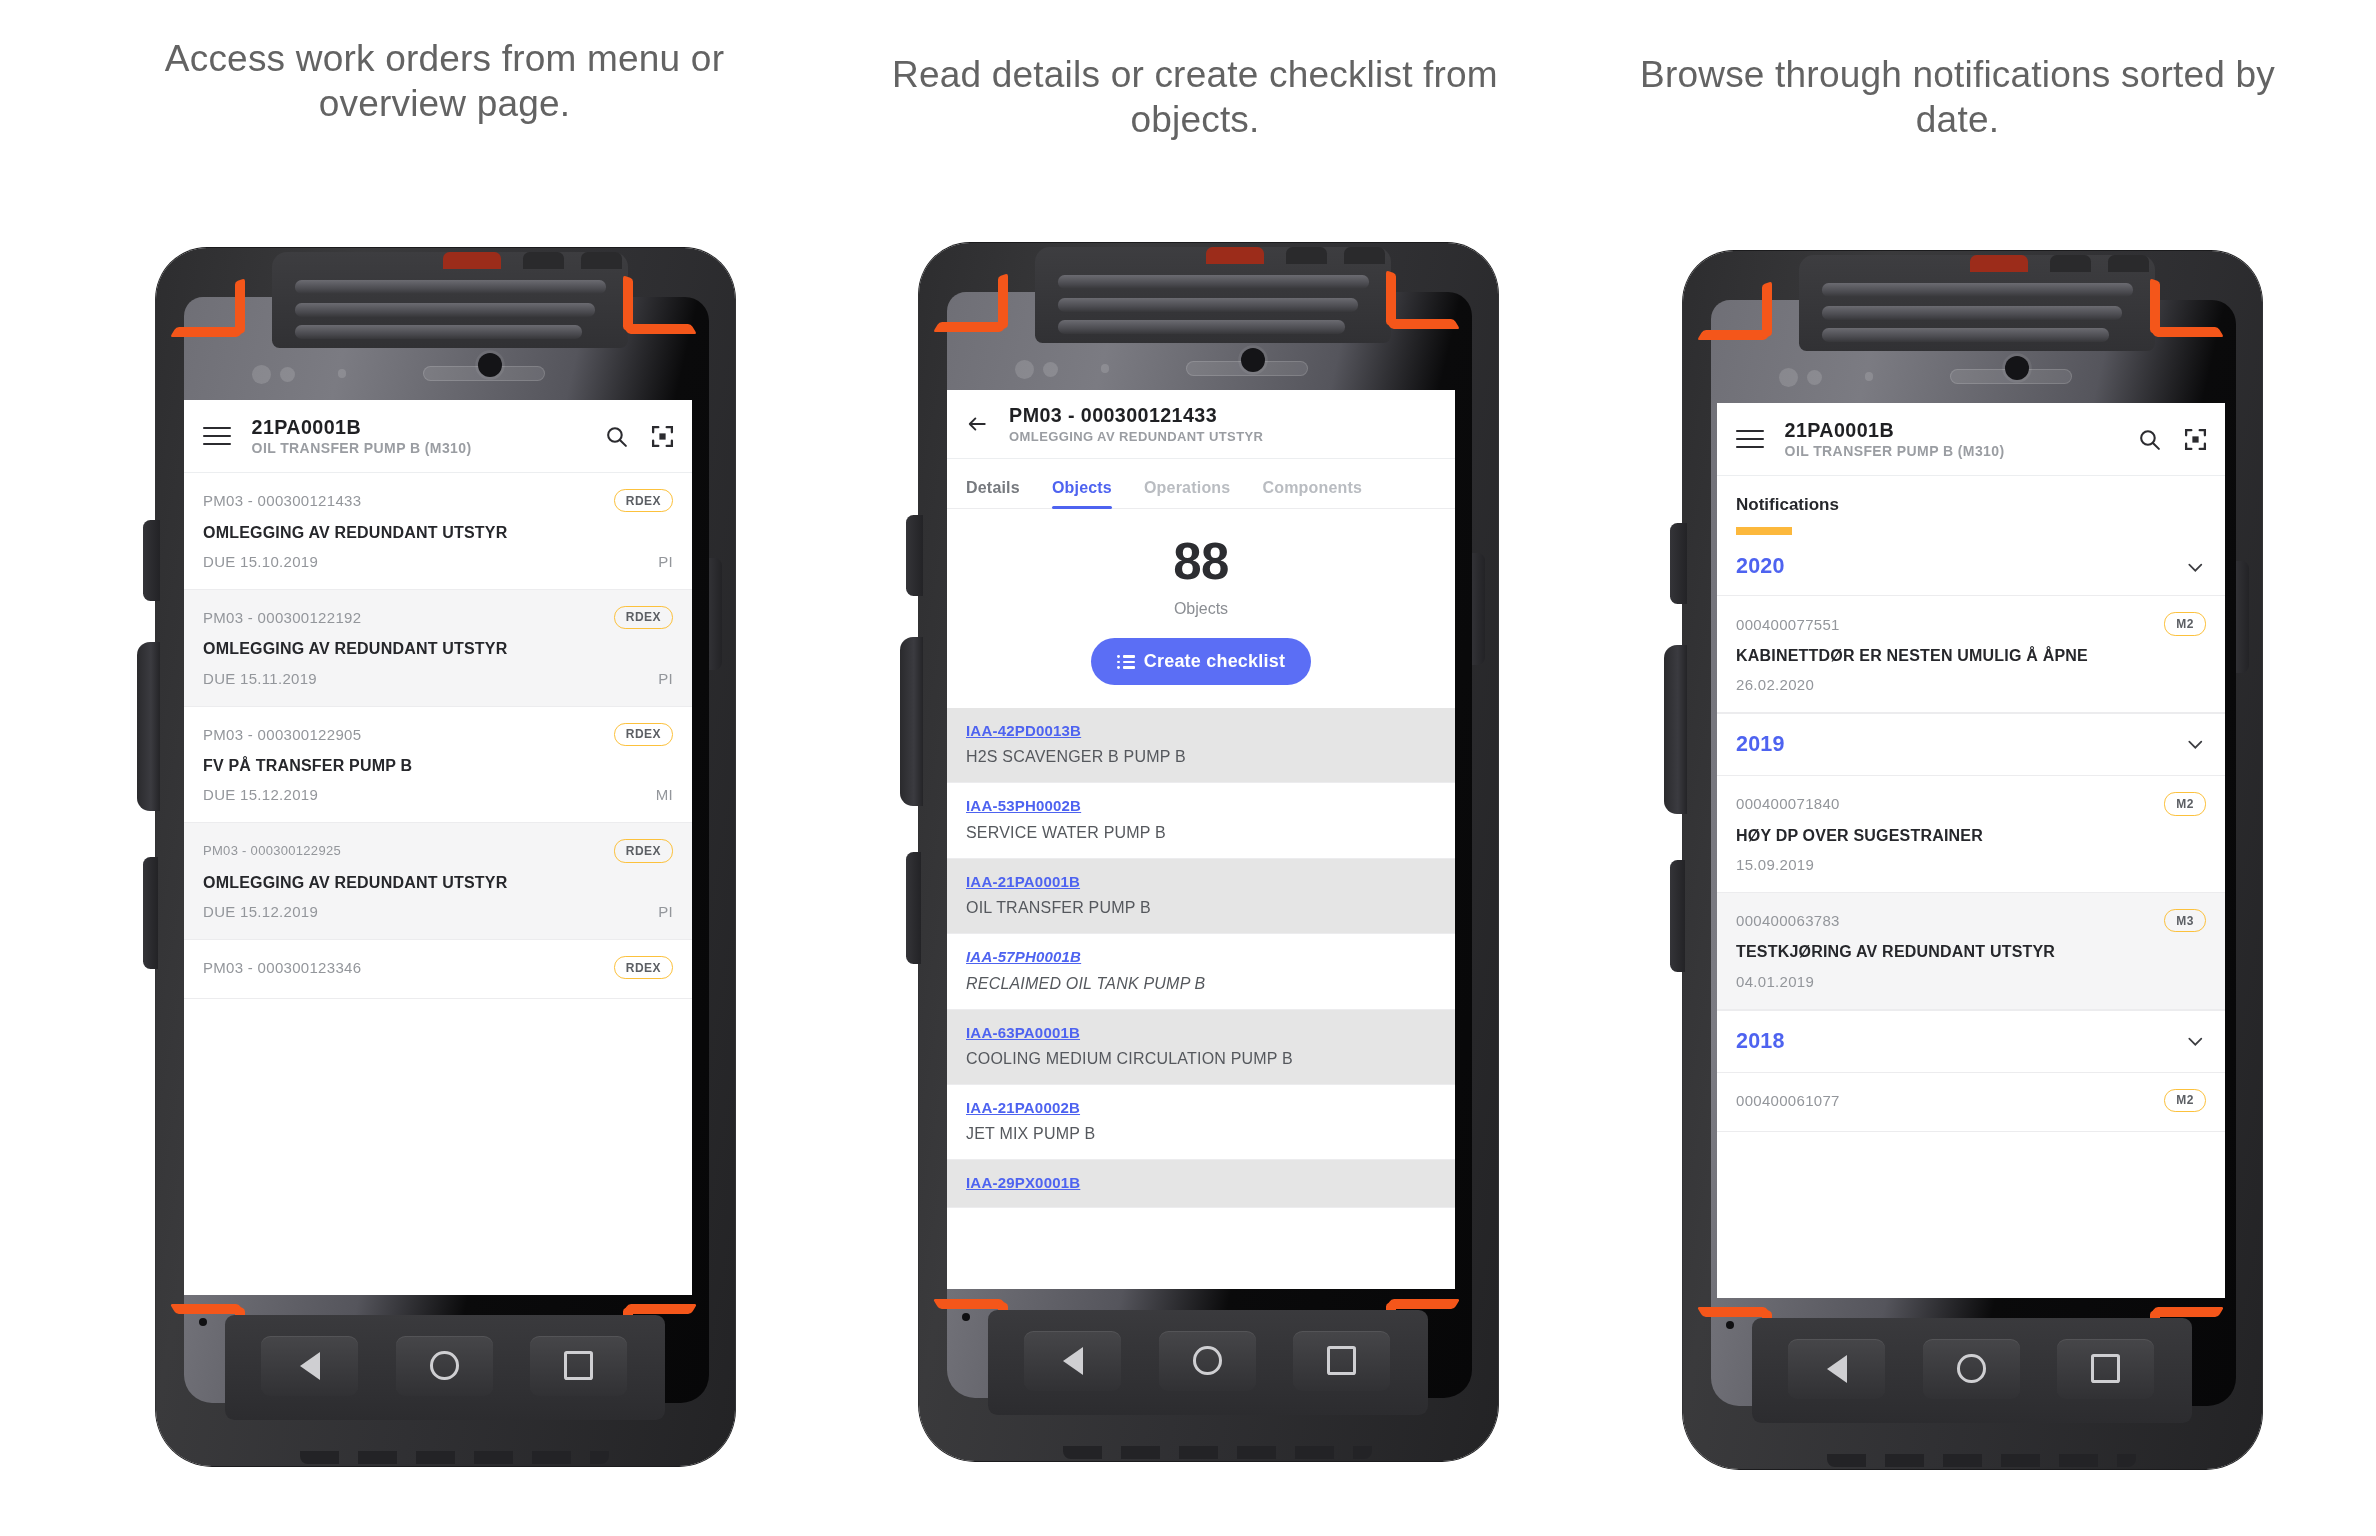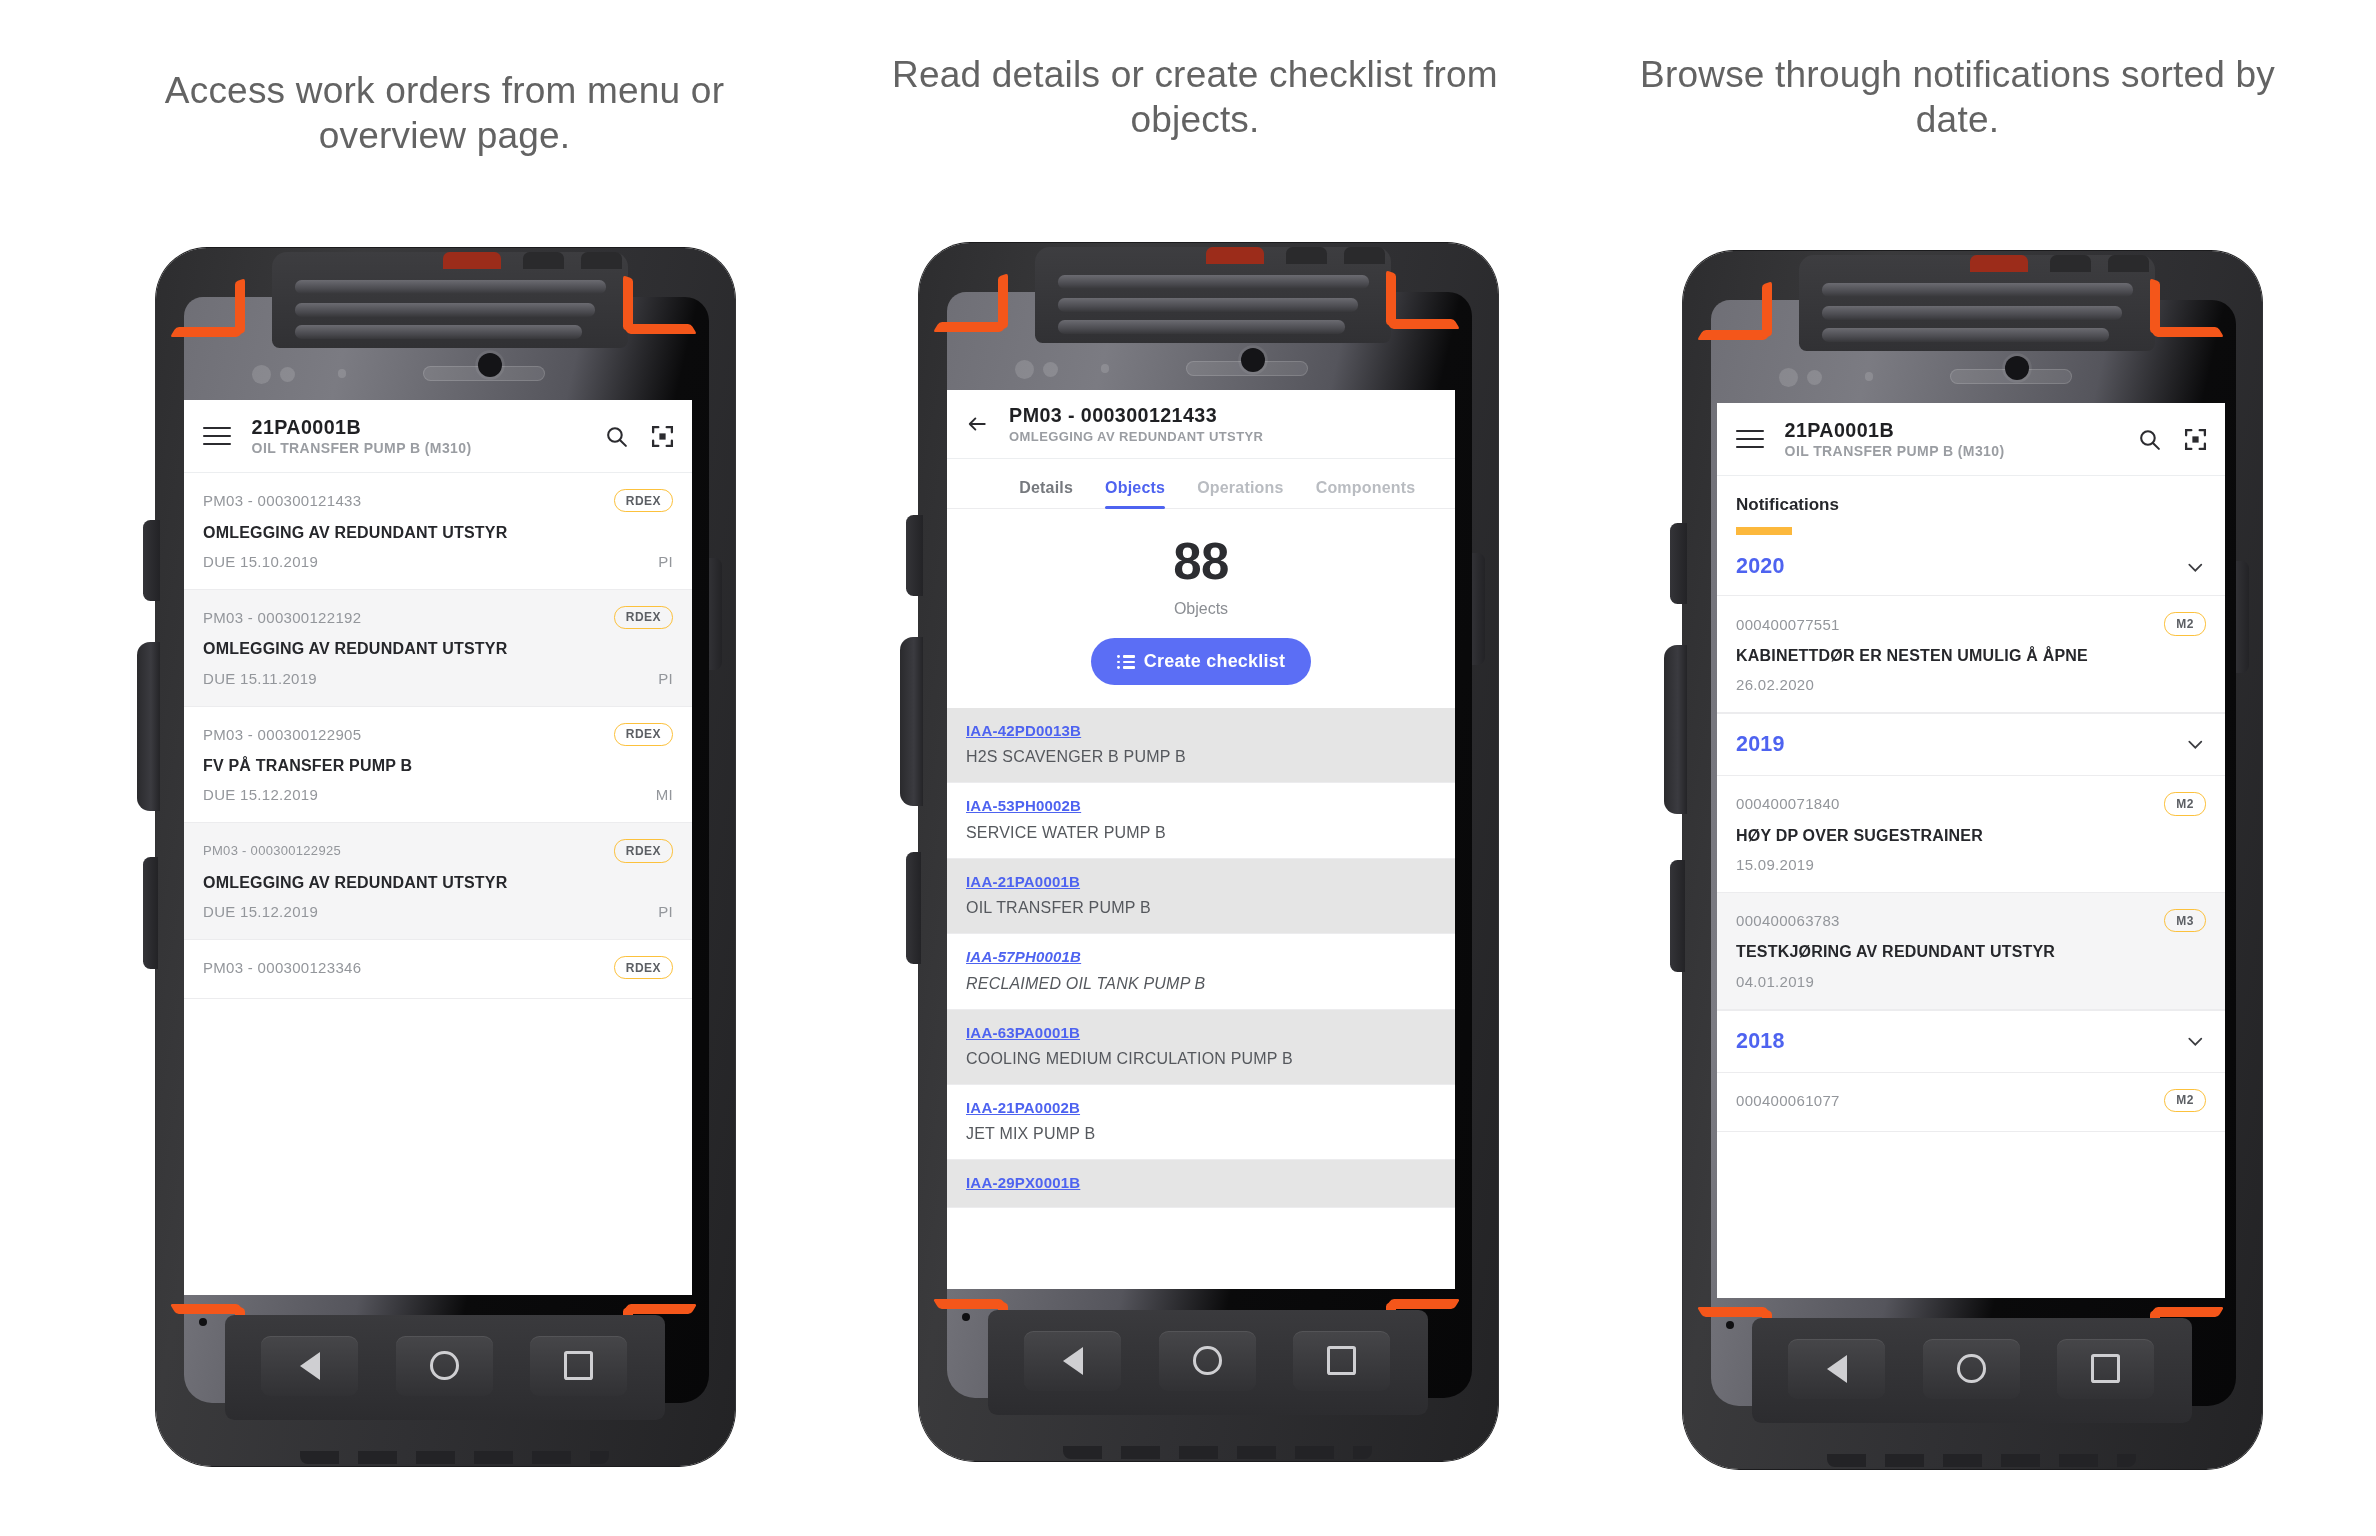--- a/index.html
+++ b/index.html
@@ -23,21 +23,21 @@
   
   .caption {
     position: absolute;
     text-align: center;
     color: #636363;
     font-size: 37px;
     line-height: 1.22;
     font-weight: 400;
     letter-spacing: 0.2px;
   }
-  .cap1 { left: 98px;  top: 68px; width: 693px; }
+  .cap1 { left: 98px;  top: 36px; width: 693px; }
   .cap2 { left: 867px;  top: 52px; width: 656px; }
   .cap3 { left: 1611px; top: 52px; width: 693px; }
 
   
   .phone {
     position: absolute;
     width: 609px;
     height: 1246px;
   }
   .phone1 { left: 141px;  top: 239px; }
@@ -258,21 +258,20 @@
   .li-bottom { display: flex; align-items: center; justify-content: space-between; margin-top: 8.4px; }
   .li-date { font-size: 10.8px; color: #93969b; letter-spacing: 0.3px; }
   .li-code { font-size: 10.8px; color: #93969b; letter-spacing: 0.3px; }
 
   
   .tabs {
     display: flex; align-items: flex-end;
     border-bottom: 0.9px solid #ececee;
     padding: 0 11.2px;
     height: 34px;
-    justify-content: flex-end;
   }
   .tab {
     font-size: 11.2px; color: #b9bcc1; font-weight: bold;
     padding: 0 0 7.5px 0; margin-right: 20.6px; position: relative;
     letter-spacing: 0.2px;
   }
   .tab.first { color: #76797e; }
   .tab.active { color: #4e63f0; }
   .tab.active::after {
     content: ""; position: absolute; left: 0; right: 0; bottom: -0.9px;

